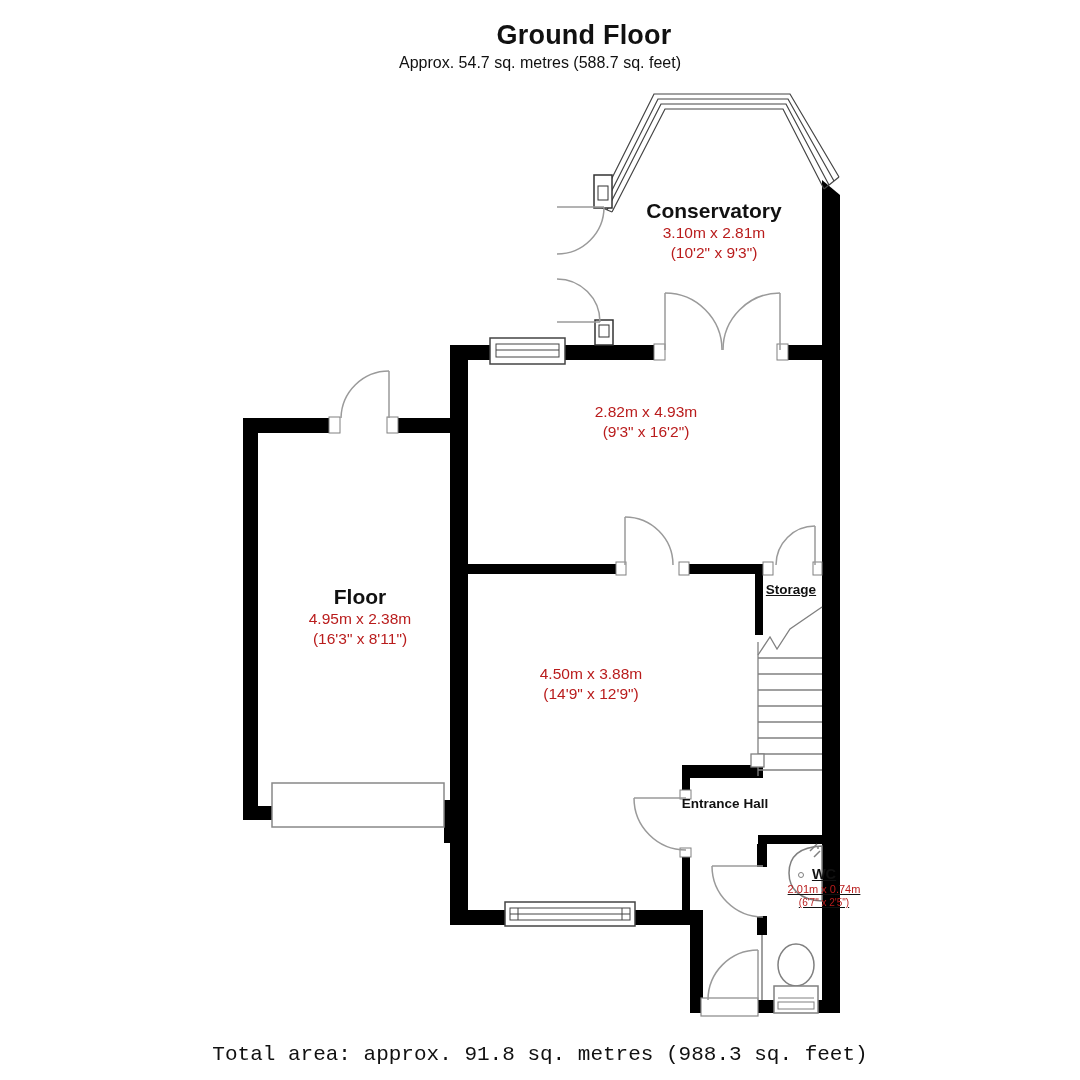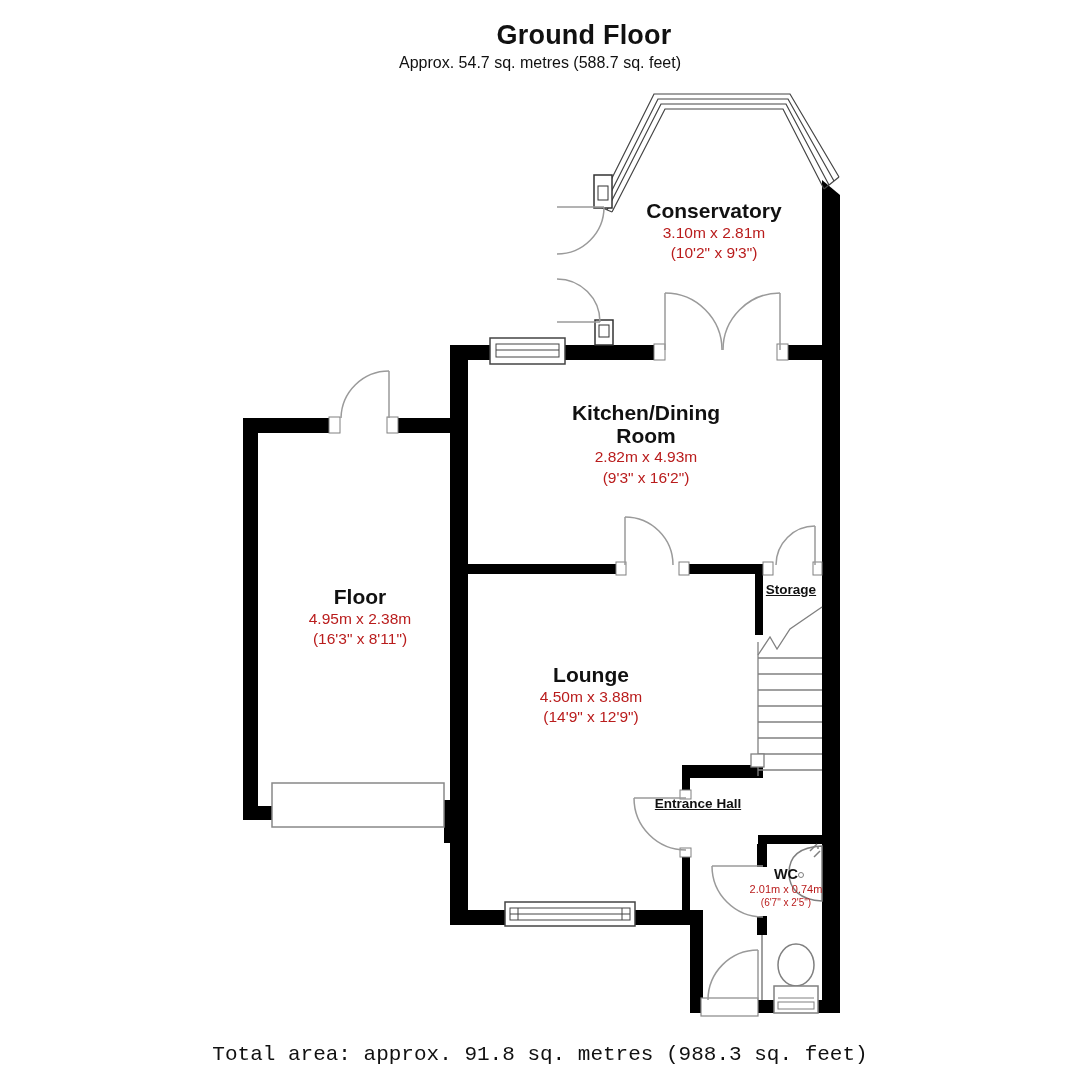--- a/index.html
+++ b/index.html
@@ -171,44 +171,42 @@
   </g>
 </svg>
 
 <div class="room-label" style="left:714px;top:200px;width:230px;">
   <div class="room-name">Conservatory</div>
   <div class="room-dims">3.10m x 2.81m</div>
   <div class="room-dims">(10'2" x 9'3")</div>
 </div>
 
 <div class="room-label" style="left:646px;top:402px;width:185px;">
-  <div class="room-name">Kitchen/Dining Room</div>
   <div class="room-dims">2.82m x 4.93m</div>
   <div class="room-dims">(9'3" x 16'2")</div>
 </div>
 
 <div class="room-label" style="left:360px;top:586px;width:220px;">
   <div class="room-name">Floor</div>
   <div class="room-dims">4.95m x 2.38m</div>
   <div class="room-dims">(16'3" x 8'11")</div>
 </div>
 
 <div class="room-label" style="left:591px;top:664px;width:220px;">
-  <div class="room-name">Lounge</div>
   <div class="room-dims">4.50m x 3.88m</div>
   <div class="room-dims">(14'9" x 12'9")</div>
 </div>
 
 <div class="room-label small" style="left:791px;top:582px;width:90px;text-decoration:underline;">
   <div class="room-name">Storage</div>
 </div>
 
-<div class="room-label small" style="left:698px;top:796px;width:90px;text-decoration:underline;">
+<div class="room-label small" style="left:725px;top:796px;width:90px;">
   <div class="room-name">Entrance Hall</div>
 </div>
 
-<div class="room-label wc-label" style="left:786px;top:866px;width:120px;">
+<div class="room-label wc-label" style="left:824px;top:866px;width:120px;text-decoration:underline;">
   <div class="room-name">WC</div>
   <div class="room-dims">2.01m x 0.74m</div>
   <div class="room-dims dims2">(6'7" x 2'5")</div>
 </div>
 
 <div class="page-footer">Total area: approx. 91.8 sq. metres (988.3 sq. feet)</div>
 
 </body></html>

